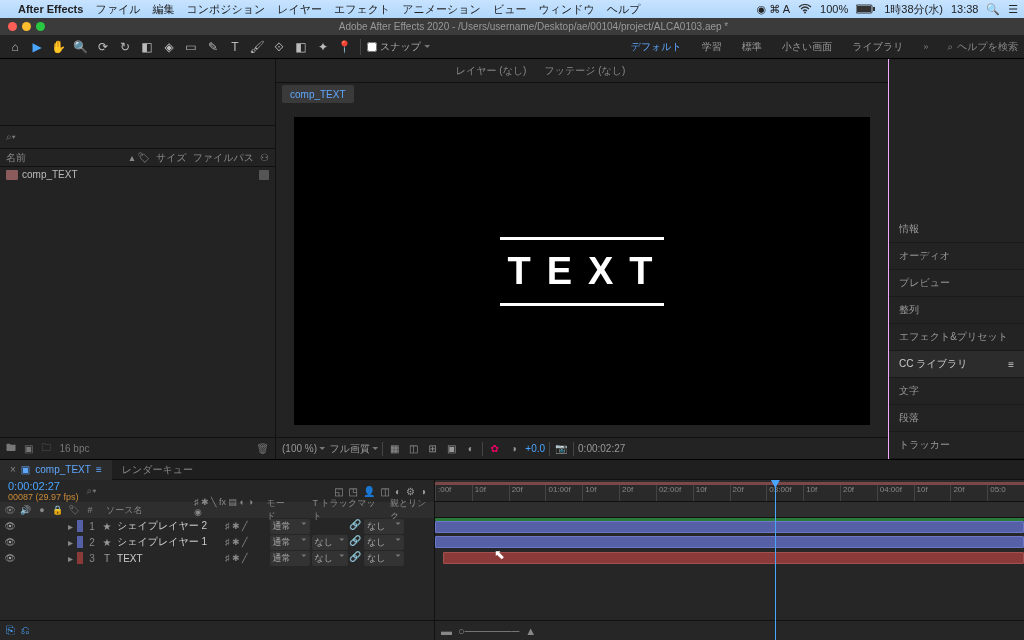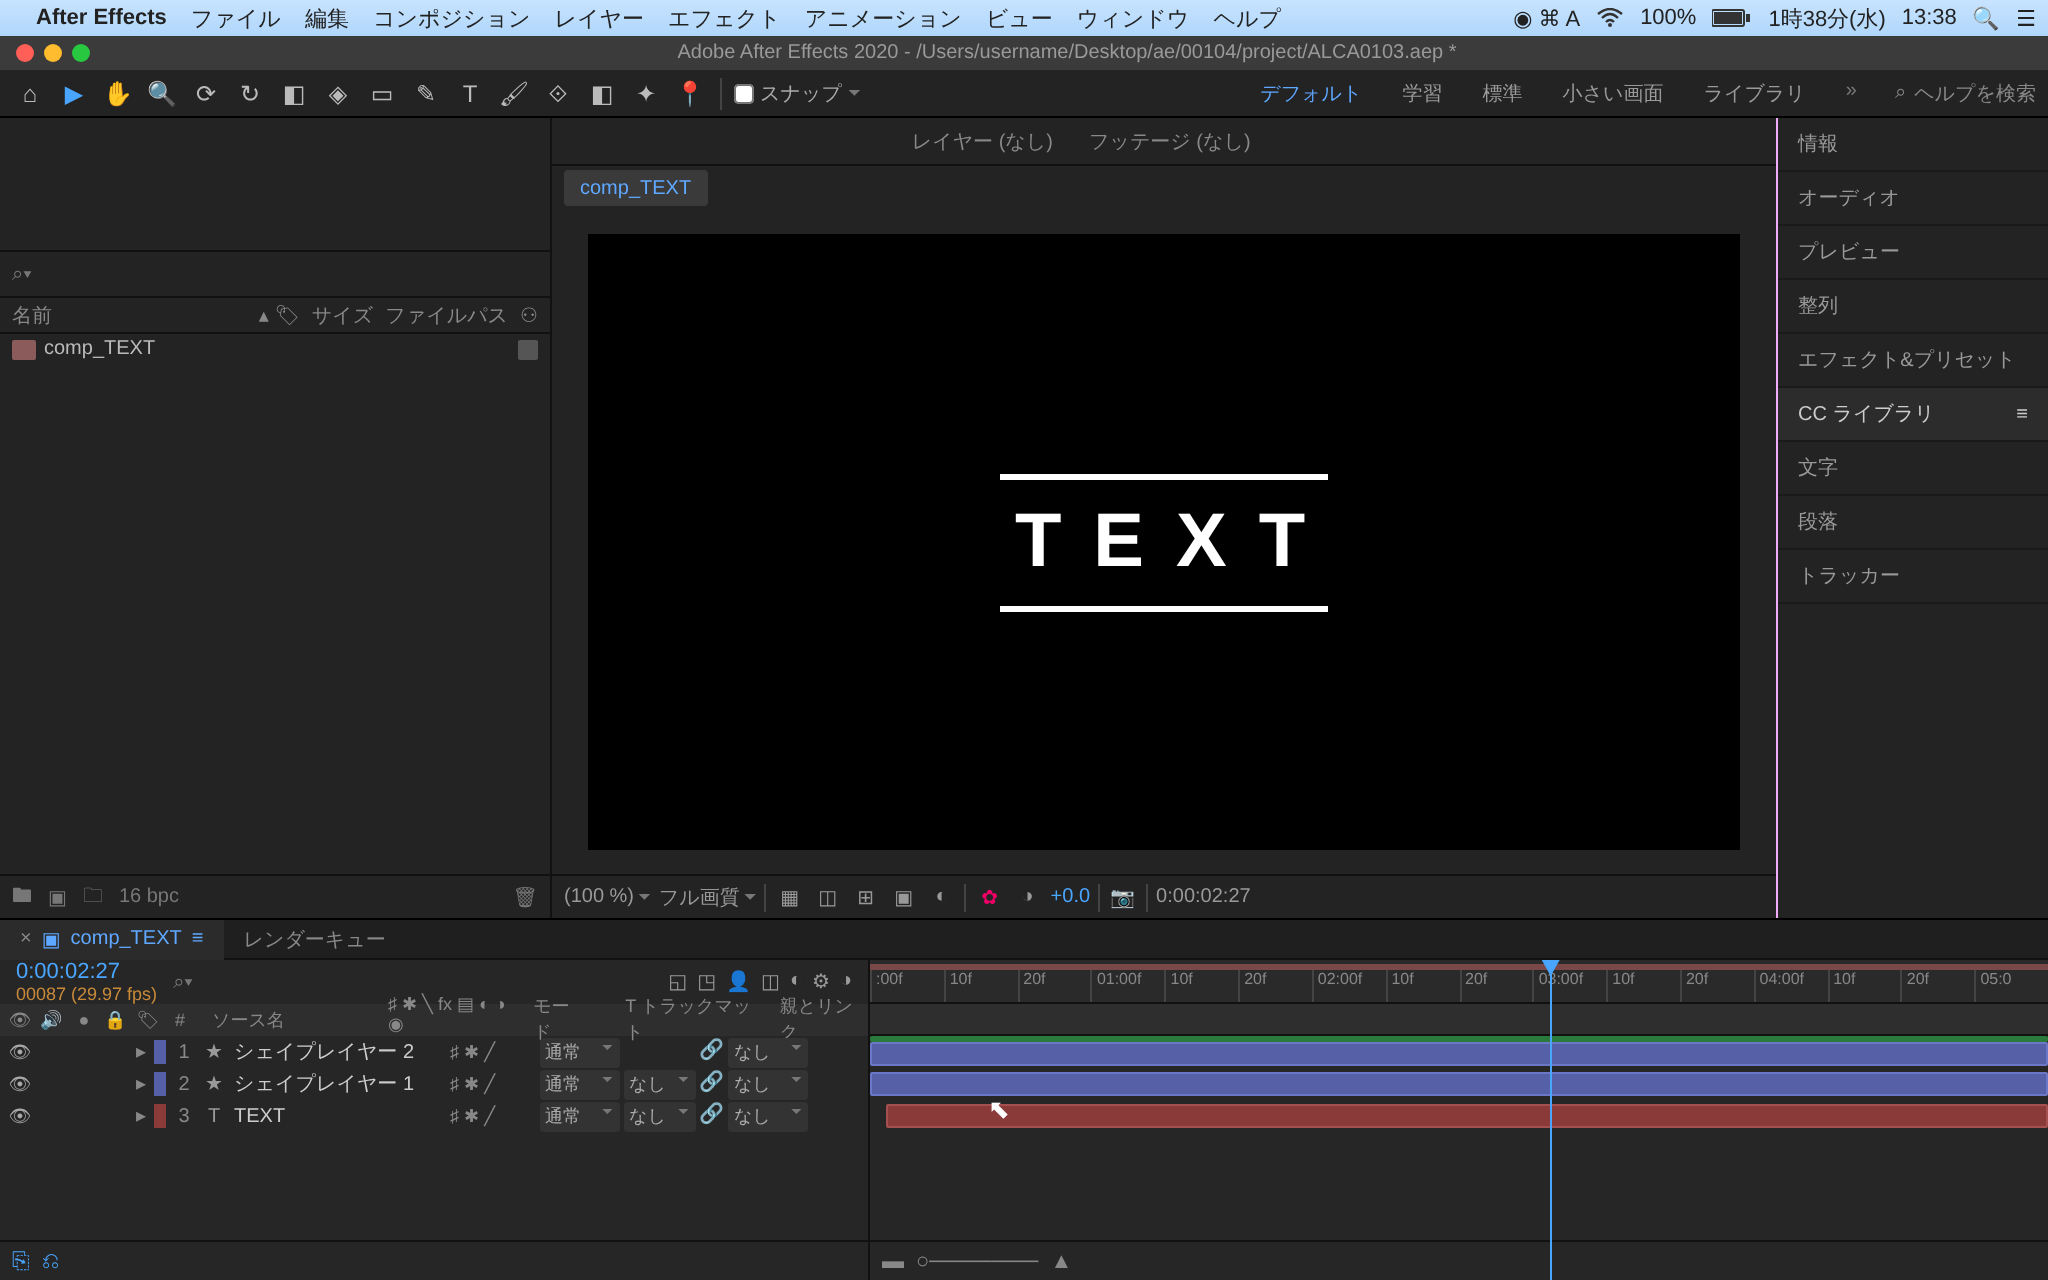--- a/index.html
+++ b/index.html
@@ -24,21 +24,21 @@
 
 
 .app-toolbar { height:24px; background:#232323; border-bottom:1px solid #000; display:flex; align-items:center; padding:0 6px; gap:4px; }
 .tool-icon { width:18px; height:18px; display:flex; align-items:center; justify-content:center; color:#bbb; font-size:12px; border-radius:2px; }
 .tool-icon.sel { color:#4aa5ff; }
 .tool-sep { width:1px; height:16px; background:#444; margin:0 2px; }
 .snap-chk { display:flex; align-items:center; gap:3px; font-size:10px; color:#aaa; }
 .snap-chk input { width:10px; height:10px; }
 .app-toolbar .spacer { flex:1; }
 .workspace-tabs { display:flex; gap:10px; font-size:10px; color:#999; }
-.workspace-tabs span { padding:3px 5px; }
+.workspace-tabs span { padding:3px 5px;font-family:Liberation Serif, serif; }
 .workspace-tabs .def { color:#5fa8ff; }
 .search-box { display:flex; align-items:center; gap:4px; margin-left:10px; font-size:10px; color:#888; }
 
 
 .main { display:flex; height:400px; }
 .left-panel { width:276px; background:#232323; border-right:1px solid #111; display:flex; flex-direction:column; }
 .panel-tabs { display:flex; height:24px; border-bottom:1px solid #111; font-size:10px; }
 .panel-tab { padding:5px 8px; color:#888; }
 .panel-tab.active { color:#ccc; border-bottom:2px solid #4aa5ff; }
 .proj-empty { flex:0 0 66px; }
@@ -65,21 +65,21 @@
 .text-block .hr { height:3px; background:#fff; width:164px; margin:0 auto; }
 .text-block .txt { color:#fff; font-weight:700; font-size:38px; letter-spacing:16px; padding:10px 0 10px 12px; }
 .viewer-footer { height:22px; border-top:1px solid #111; display:flex; align-items:center; padding:0 6px; gap:4px; font-size:10px; color:#999; }
 .vf-sel { display:flex; align-items:center; gap:2px; }
 .vf-sel .dd { font-size:8px; color:#777; }
 .vf-sep { width:1px; height:14px; background:#444; }
 .vf-icon { width:15px; text-align:center; color:#999; }
 .vf-plus { color:#4aa5ff; font-size:10px; }
 
 
-.right-panel { width:135px; background:#232323; display:flex; flex-direction:column; }
+.right-panel { width:135px; background:#232323; display:flex; flex-direction:column;justify-content:flex-end; }
 .r-item { padding:6px 10px; font-size:10px; color:#999; border-bottom:1px solid #1a1a1a; display:flex; align-items:center; justify-content:space-between; }
 .r-item.hl { background:#2c2c2c; color:#ccc;gap:30px; }
 
 
 .timeline { height:181px; display:flex; flex-direction:column; background:#232323; border-top:1px solid #000; }
 .tl-top { height:20px; display:flex; align-items:center; background:#1f1f1f; border-bottom:1px solid #111; }
 .tl-tab { height:20px; padding:3px 10px; font-size:10px; background:#2b2b2b; color:#5fa8ff; display:flex; align-items:center; gap:5px; }
 .tl-tab .x { color:#888; }
 .tl-tab2 { padding:3px 10px; font-size:10px; color:#888; }
 .tl-body { flex:1; display:flex; }

